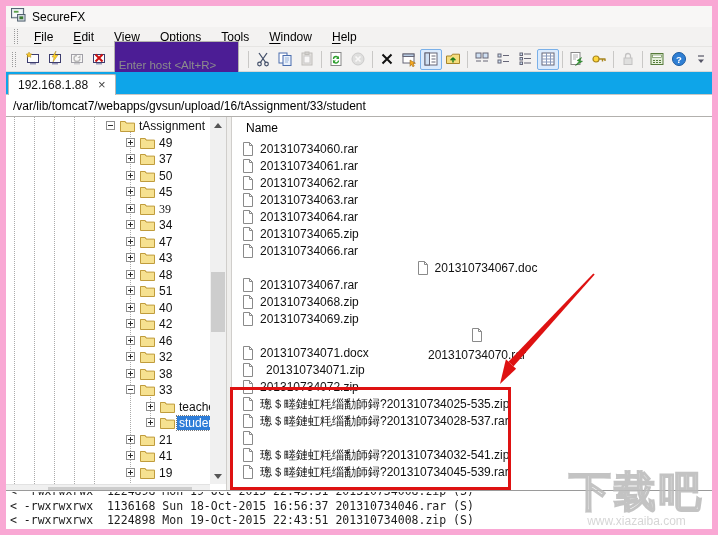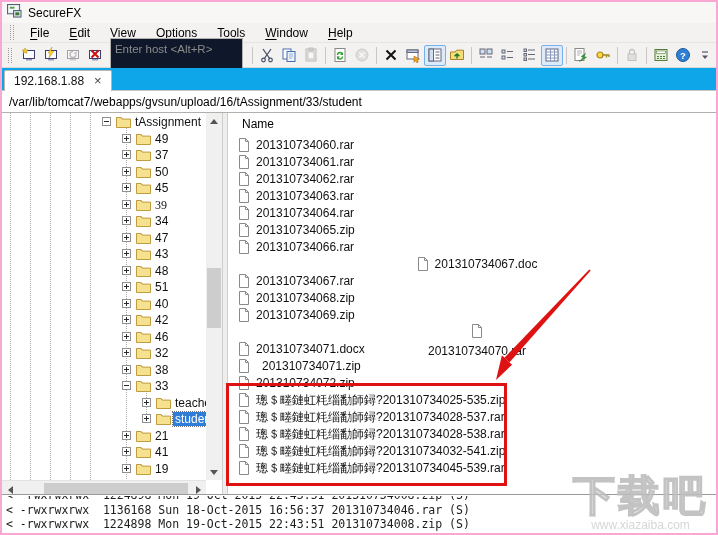--- a/index.html
+++ b/index.html
@@ -1,18 +1,18 @@
 <!DOCTYPE html>
 <html><head>
 <meta charset="utf-8">
 <style>
   * { box-sizing: border-box; margin: 0; padding: 0; }
   body { background: #888; font-family: "Liberation Sans", sans-serif; }
   #app { position: relative; width: 718px; height: 535px; background: #fff;
-         border: 2px solid #f9a8d4; overflow: hidden; font-size: 12px; color: #111; }
+         border: 6px solid #f9a8d4; overflow: hidden; font-size: 12px; color: #111; }
 
   
   .titlebar { height: 21px; background: #f8f7f6; display: flex; align-items: center;
               gap: 6px; padding-left: 5px; }
   .titlebar .ttl { font-size: 12px; color: #000; }
 
   
   .menubar { height: 20px; background: #f3f2f1; display: flex; align-items: center;
              padding-left: 6px; border-bottom: 1px solid #e6e5e3; }
   .grip { width: 4px; height: 15px; border-left: 1px dotted #9a9a9a;
@@ -21,22 +21,22 @@
   .menu-item u { text-underline-offset: 2px; }
 
   
   .toolbar { height: 25px; background: #f3f2f1; display: flex; align-items: center;
              padding-left: 4px; border-bottom: 1px solid #d9d8d6; }
   .tbtn { width: 22px; height: 21px; display: flex; align-items: center; justify-content: center;
           border: 1px solid transparent; border-radius: 2px; flex: 0 0 auto; }
   .tbtn.active { border-color: #7ab0e8; background: #dcebfc; }
   .tbtn.disabled { opacity: .45; filter: grayscale(70%); }
   .tsep { width: 1px; height: 17px; background: #c9c8c6; margin: 0 3px; flex: 0 0 auto; }
-  .host-input { width: 140px; height: 35px; background: #0f172a; border: 1px solid #b4b2af;
-                color: #8c8c8c; padding: 4px 4px; margin: 0 6px 0 4px; white-space: nowrap;
+  .host-input { width: 140px; height: 35px; background: #4c1d95; border: 1px solid #b4b2af;
+                color: #8c8c8c; padding: 17px 4px; margin: 0 6px 0 4px; white-space: nowrap;
                 overflow: hidden; font-size: 11.5px; }
 
   
   .tabbar { height: 23px; background: #0ea5e9; position: relative;
             border-bottom: 1px solid #c9c7c4; }
   .tab { position: absolute; left: 2px; top: 2px; height: 21px; background: #fff;
          border: 1px solid #b9b7b4; border-bottom: none; display: flex; align-items: center;
          gap: 10px; padding: 0 9px; border-radius: 2px 2px 0 0; }
   .tab-close { color: #444; font-size: 13px; line-height: 10px; }
 
@@ -757,21 +757,20 @@
               <path d="M1.5.5h6l3 3v10h-9z" fill="#fff" stroke="#8a8a8a"></path>
               <path d="M7.5.5v3h3" fill="none" stroke="#8a8a8a"></path>
             </svg>
             <span class="fname">璁＄畻鏈虹粍缁勫師鐞?201310734028-537.rar</span>
           </div>
           <div class="frow" style="top: 313px;">
             <svg width="12" height="14" viewBox="0 0 12 14" style="flex:0 0 auto">
               <path d="M1.5.5h6l3 3v10h-9z" fill="#fff" stroke="#8a8a8a"></path>
               <path d="M7.5.5v3h3" fill="none" stroke="#8a8a8a"></path>
             </svg>
-            <span class="fname">璁＄畻鏈虹粍缁勫師鐞?201310734028-538.rar</span>
           </div>
           <div class="frow" style="top: 330px;">
             <svg width="12" height="14" viewBox="0 0 12 14" style="flex:0 0 auto">
               <path d="M1.5.5h6l3 3v10h-9z" fill="#fff" stroke="#8a8a8a"></path>
               <path d="M7.5.5v3h3" fill="none" stroke="#8a8a8a"></path>
             </svg>
             <span class="fname">璁＄畻鏈虹粍缁勫師鐞?201310734032-541.zip</span>
           </div>
           <div class="frow" style="top: 347px;">
             <svg width="12" height="14" viewBox="0 0 12 14" style="flex:0 0 auto">

